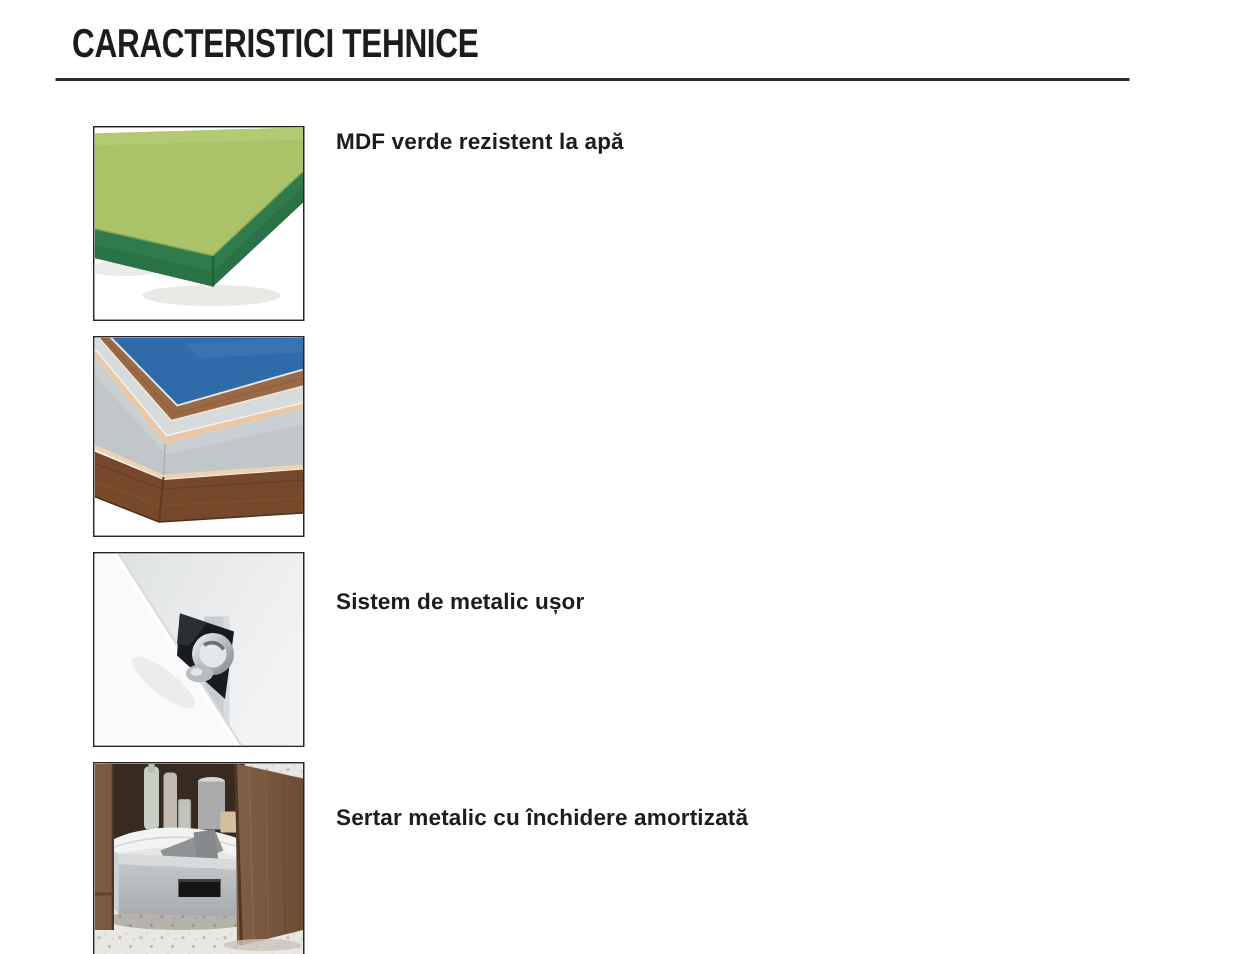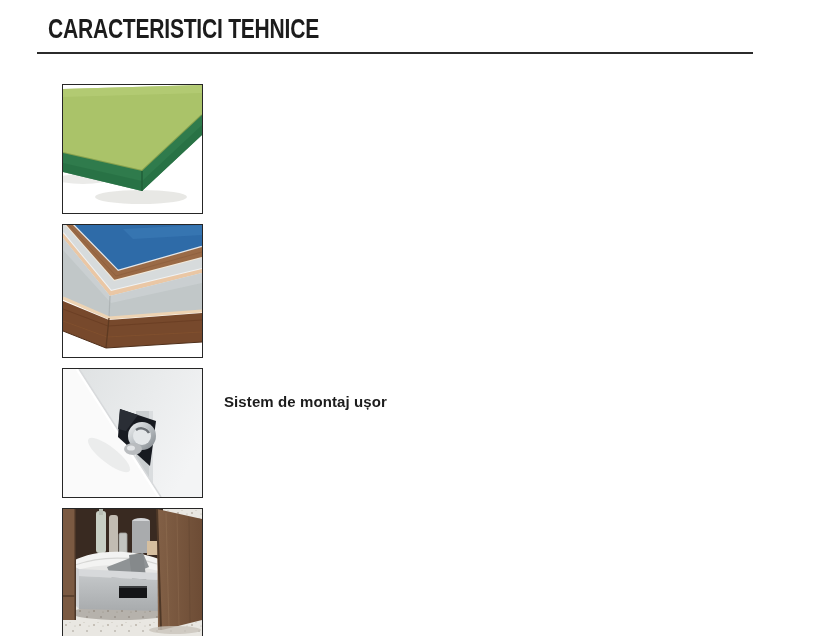--- a/index.html
+++ b/index.html
@@ -50,20 +50,21 @@
           <ellipse cx="78" cy="112" rx="46" ry="7" fill="#dededa" opacity="0.7"></ellipse>
           <ellipse cx="20" cy="94" rx="26" ry="5" fill="#e3e3df" opacity="0.7"></ellipse>
           <polygon points="0,4 139,0 139,30 79,86 0,68" fill="#aac369"></polygon>
           <polygon points="0,4 139,0 139,8 0,12" fill="#b4cc74" opacity="0.8"></polygon>
           <polyline points="0,68 79,86 139,30" fill="none" stroke="#87a14d" stroke-width="2"></polyline>
           <polygon points="0,68 79,86 139,30 139,50 79,106 0,87" fill="#2f7b4c"></polygon>
           <polygon points="0,78 79,96 139,40 139,50 79,106 0,87" fill="#276f43" opacity="0.75"></polygon>
           <line x1="79" y1="86" x2="79" y2="106" stroke="#205f38" stroke-width="1.5"></line>
         </svg>
       </div>
+      <div class="caption">MDF verde rezistent la apă</div>
     </div>
 
     <div class="row row2">
       <div class="thumb t2">
         <svg viewBox="0 0 139 132" aria-hidden="true">
           <rect width="139" height="132" fill="#ffffff"></rect>
 
           <polygon points="10,0 139,0 139,22 55,46" fill="#2e6ba8"></polygon>
           <polygon points="60,4 139,0 139,10 70,14" fill="#3c7cb8" opacity="0.6"></polygon>
           <polyline points="10,0 55,46 139,22" fill="none" stroke="#e5e8ea" stroke-width="2.5"></polyline>
@@ -126,21 +127,21 @@
 
           <circle cx="79" cy="67" r="14" fill="url(#chrome)"></circle>
           <circle cx="79" cy="67" r="9" fill="#e4e7e9"></circle>
           <path d="M73,61 A9,9 0 0 1 86,64" fill="none" stroke="#6c7176" stroke-width="2.5"></path>
           <ellipse cx="70" cy="80" rx="9" ry="6" fill="#b9bcbf"></ellipse>
           <ellipse cx="68" cy="79" rx="4" ry="2.6" fill="#e3e5e7"></ellipse>
 
           <ellipse cx="46" cy="86" rx="26" ry="8" fill="#e7e8e9" opacity="0.8" transform="rotate(38 46 86)"></ellipse>
         </svg>
       </div>
-      <div class="caption">Sistem de montaj ușor</div>
+      <div class="caption">Sistem de metalic ușor</div>
     </div>
 
     <div class="row row4">
       <div class="thumb t4">
         <svg viewBox="0 0 139 129" aria-hidden="true">
           <defs>
             <pattern id="spk" width="14" height="14" patternUnits="userSpaceOnUse">
               <circle cx="3" cy="4" r="1" fill="#b1aa9f"></circle>
               <circle cx="10" cy="10" r="0.8" fill="#8f897e"></circle>
               <circle cx="7" cy="1.5" r="0.6" fill="#c2bcb2"></circle>
@@ -187,16 +188,17 @@
           <rect x="0" y="86" width="12" height="2" fill="#5d4330"></rect>
 
           <polygon points="94,0 139,10 139,111 99,121 95,121" fill="url(#walnut)"></polygon>
           <line x1="94" y1="0" x2="98" y2="121" stroke="#4e3827" stroke-width="2"></line>
           <polyline points="103,4 106,118" fill="none" stroke="#8d6c50" stroke-width="1.2" opacity="0.6"></polyline>
           <polyline points="114,6 116,116" fill="none" stroke="#8d6c50" stroke-width="1" opacity="0.5"></polyline>
           <polyline points="126,8 127,113" fill="none" stroke="#5f4430" stroke-width="1" opacity="0.5"></polyline>
           <ellipse cx="112" cy="121" rx="26" ry="4" fill="#c9c4bc" opacity="0.8"></ellipse>
         </svg>
       </div>
+      <div class="caption">Sertar metalic cu închidere amortizată</div>
     </div>
 
   </div>
 </div>
 
 </body></html>

